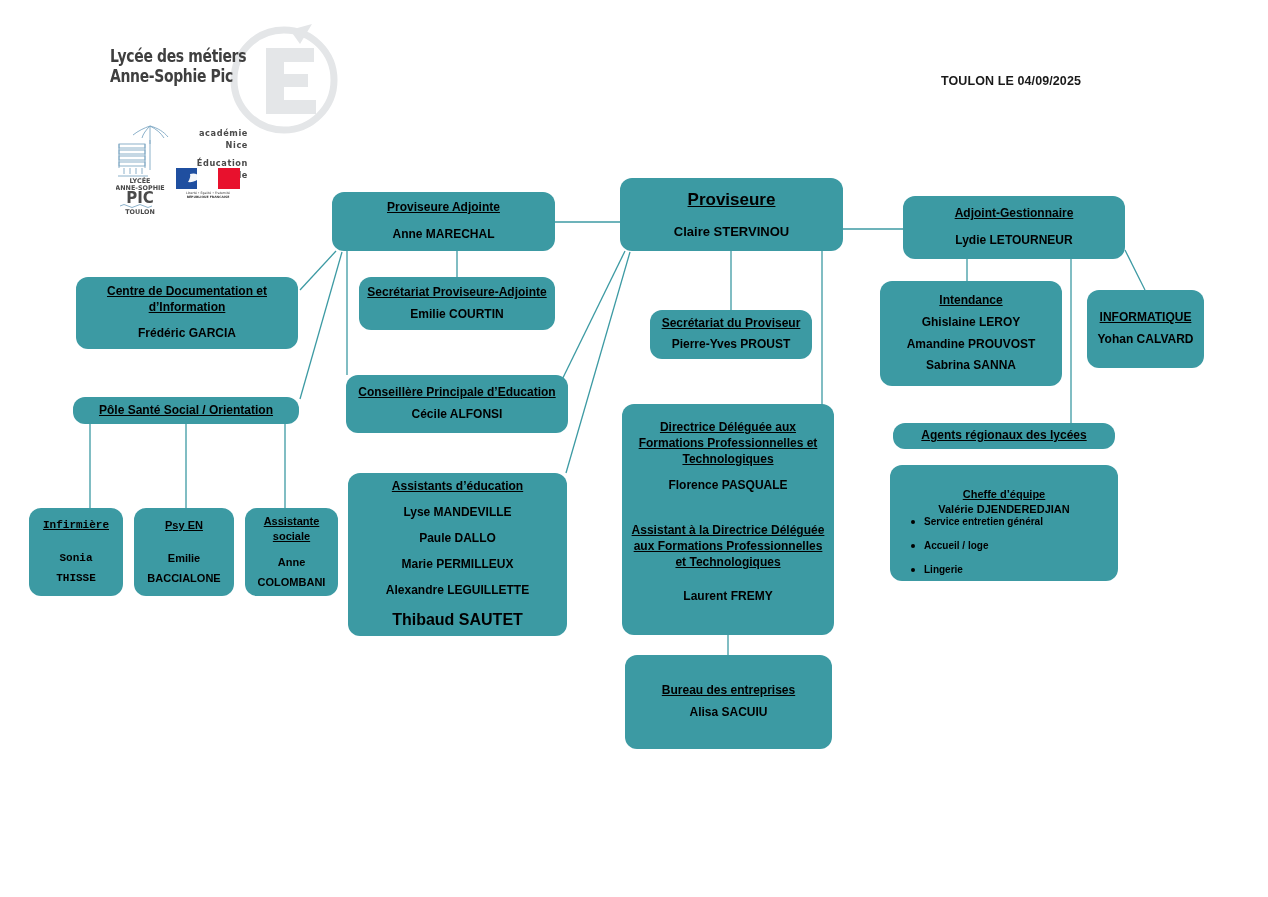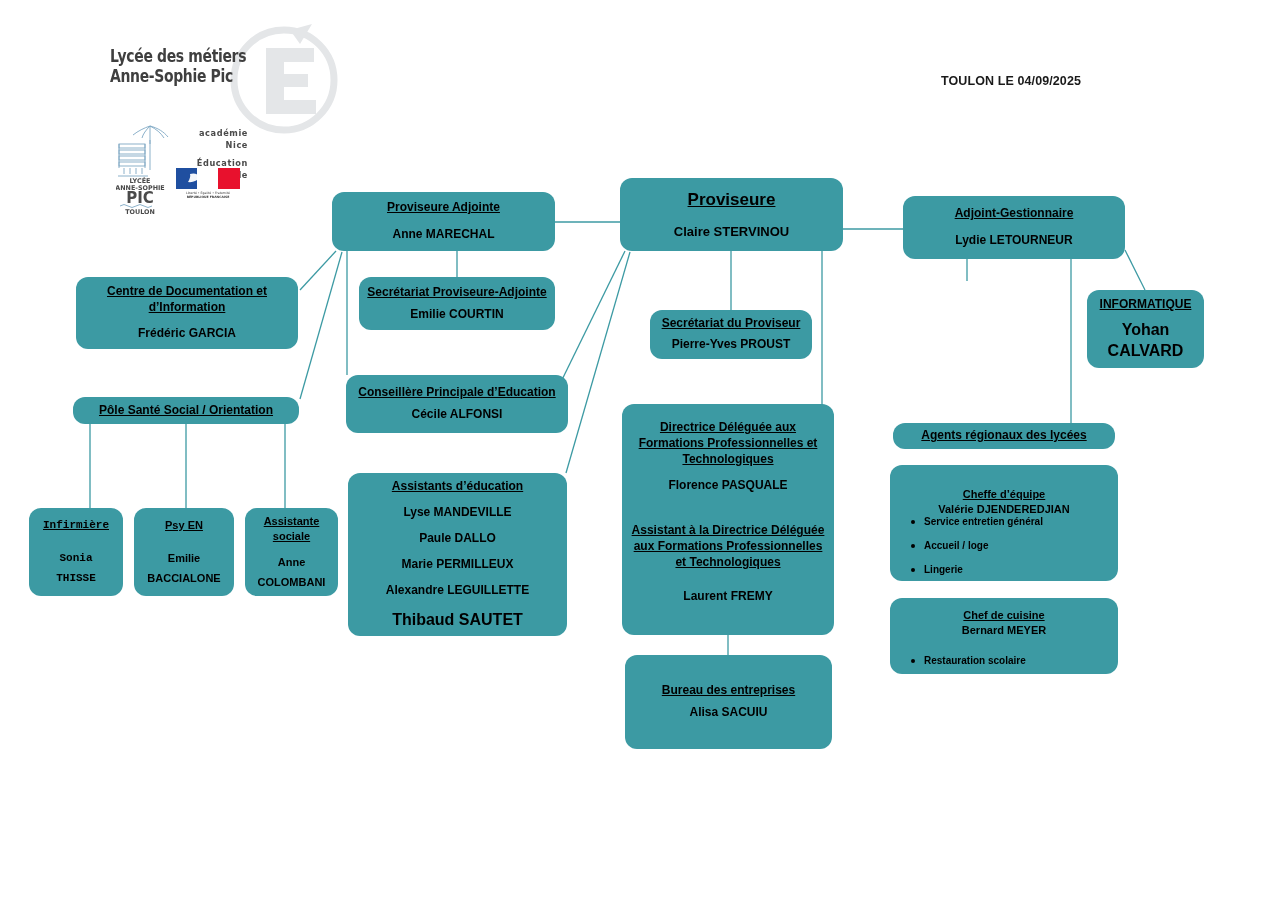--- a/index.html
+++ b/index.html
@@ -275,25 +275,34 @@
     <div class="gap-sm"></div>
     <div class="person" style="font-size:12px">Emilie COURTIN</div>
   </div>
 
   <div class="node" style="left:650px; top:310px; width:162px; height:49px;">
     <div class="title" style="font-size:12px">Secrétariat du Proviseur</div>
     <div class="gap-sm"></div>
     <div class="person" style="font-size:12px">Pierre-Yves PROUST</div>
   </div>
 
+  <div class="node" style="left:880px; top:281px; width:182px; height:105px;">
+    <div class="title" style="font-size:12px">Intendance</div>
+    <div class="gap-sm"></div>
+    <div class="person" style="font-size:12px">Ghislaine LEROY</div>
+    <div class="gap-sm"></div>
+    <div class="person" style="font-size:12px">Amandine PROUVOST</div>
+    <div class="gap-sm"></div>
+    <div class="person" style="font-size:12px">Sabrina SANNA</div>
+  </div>
 
   <div class="node" style="left:1087px; top:290px; width:117px; height:78px;">
     <div class="title" style="font-size:12px">INFORMATIQUE</div>
     <div class="gap-sm"></div>
-    <div class="person" style="font-size:16px">Yohan CALVARD</div>
+    <div class="person" style="font-size:12px">Yohan CALVARD</div>
   </div>
 
   <div class="node" style="left:73px; top:397px; width:226px; height:27px;">
     <div class="title" style="font-size:12px">Pôle Santé Social / Orientation</div>
   </div>
 
   <div class="node" style="left:346px; top:375px; width:222px; height:58px;">
     <div class="title" style="font-size:12px">Conseillère Principale d’Education</div>
     <div class="gap-sm"></div>
     <div class="person" style="font-size:12px">Cécile ALFONSI</div>
@@ -322,28 +331,20 @@
     <div class="title" style="font-size:11px">Cheffe d’équipe</div>
     <div class="person" style="font-size:11px">Valérie DJENDEREDJIAN</div>
     <div class="gap-lg"></div>
     <ul class="bullets">
       <li>Service entretien général</li>
       <li>Accueil / loge</li>
       <li>Lingerie</li>
     </ul>
   </div>
 
-  <div class="node" style="left:890px; top:598px; width:228px; height:76px; justify-content:flex-start; padding-top:10px;">
-    <div class="title" style="font-size:11px">Chef de cuisine</div>
-    <div class="person" style="font-size:11px">Bernard MEYER</div>
-    <div class="gap-lg"></div>
-    <ul class="bullets">
-      <li>Restauration scolaire</li>
-    </ul>
-  </div>
 
   <div class="node" style="left:29px; top:508px; width:94px; height:88px;font-family:Liberation Mono, monospace;">
     <div class="title" style="font-size:11px">Infirmière</div>
     <div class="gap-lg"></div>
     <div class="person" style="font-size:11px">Sonia</div>
     <div class="gap-sm"></div>
     <div class="person" style="font-size:11px">THISSE</div>
   </div>
 
   <div class="node" style="left:245px; top:508px; width:93px; height:88px;">

